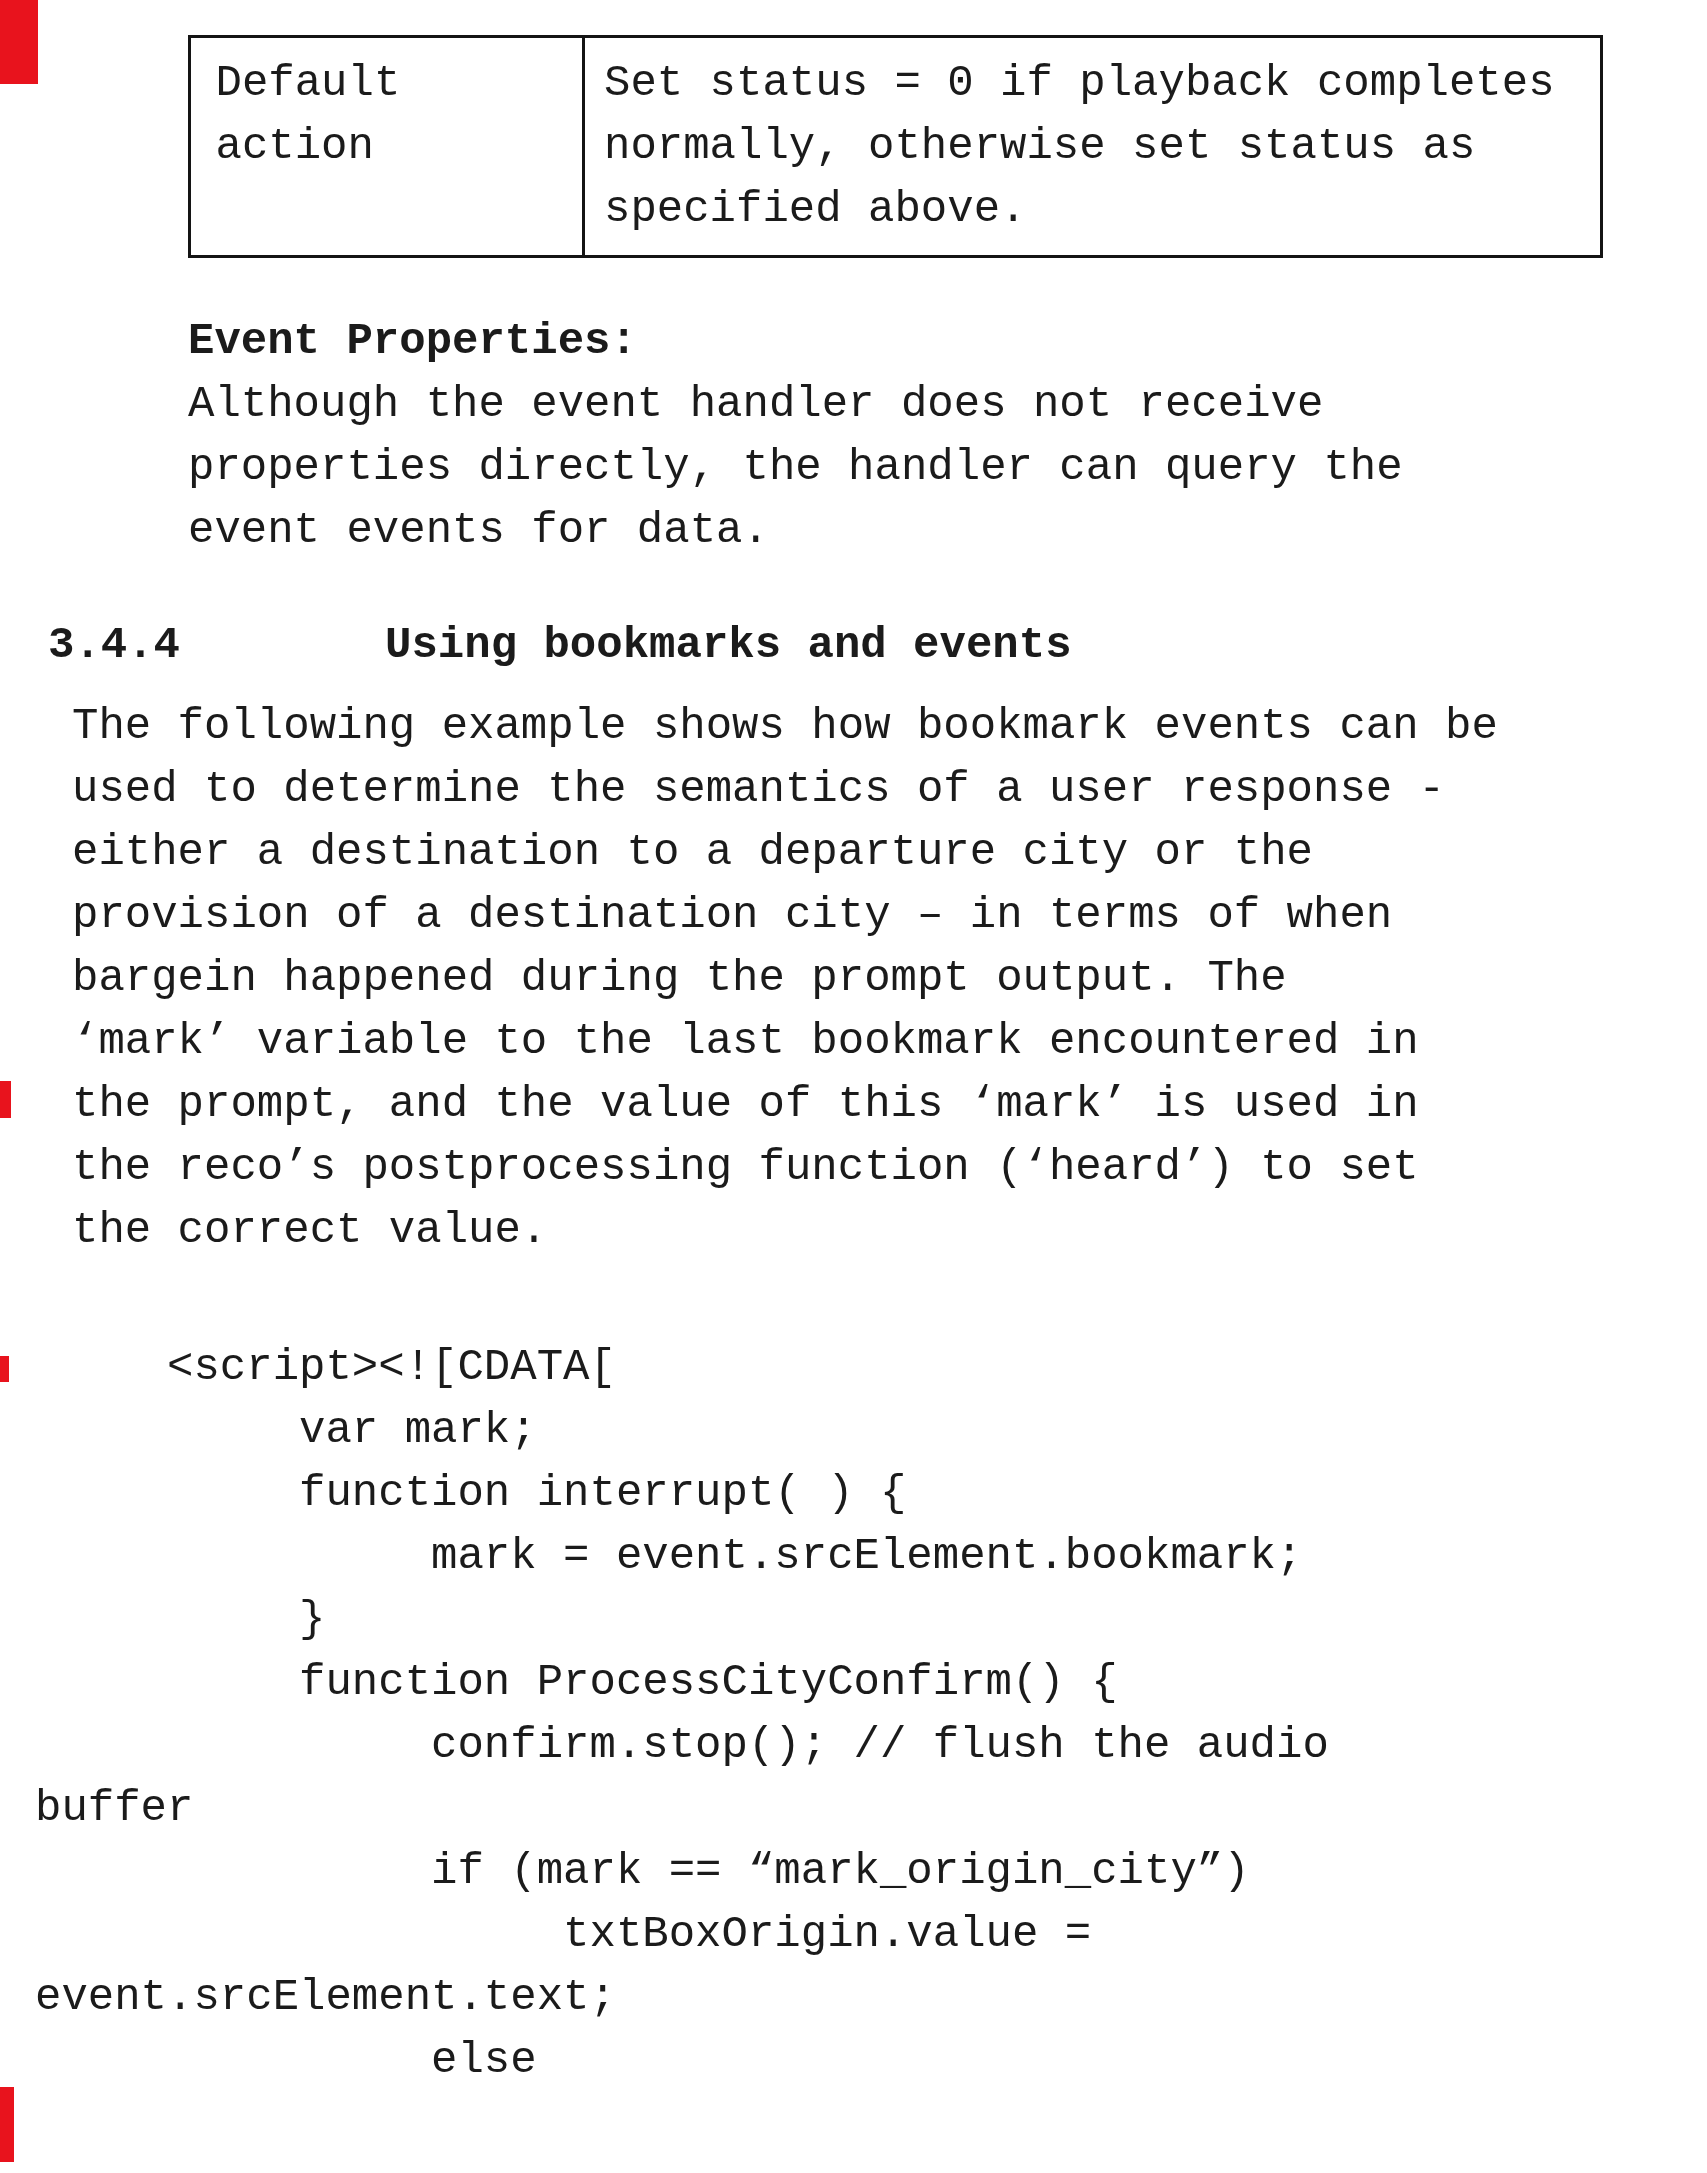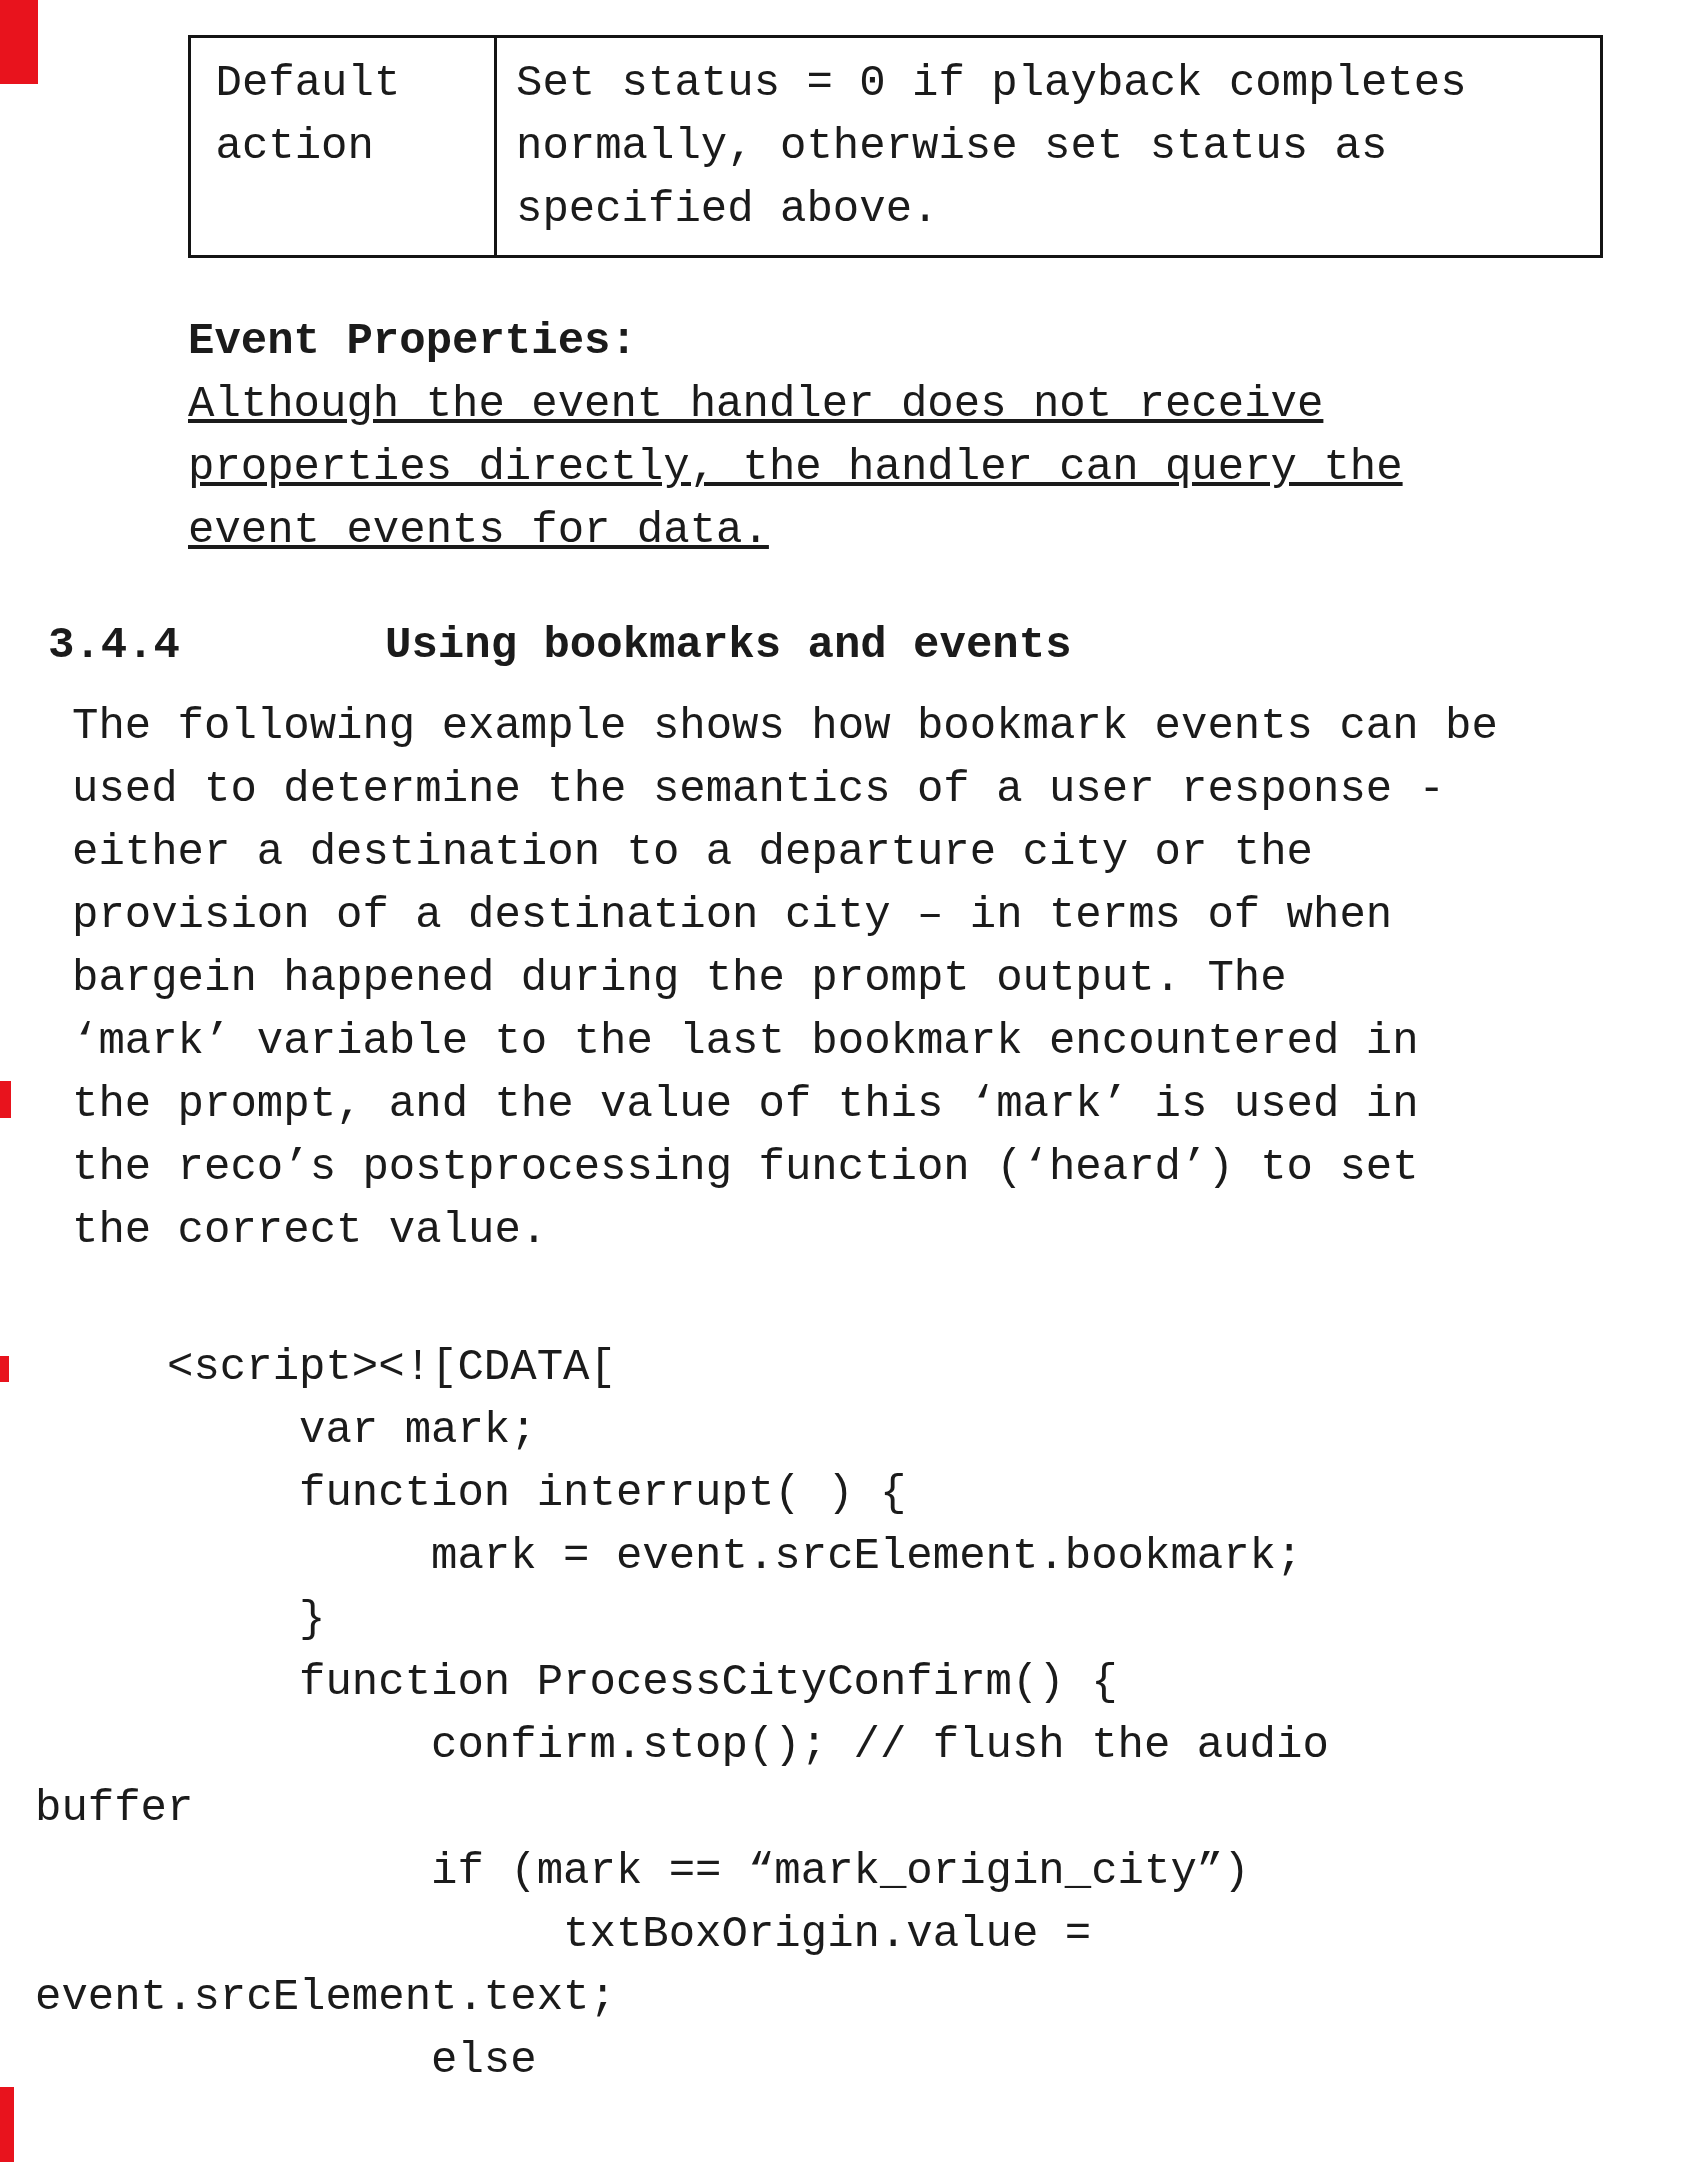--- a/index.html
+++ b/index.html
@@ -16,36 +16,36 @@
   .line { line-height: 63px; white-space: pre; }
 
   
   .tbl {
     margin-left: 188px;
     width: 1415px;
     border: 3.5px solid #141414;
     display: flex;
   }
   .cell-left {
-    width: 306px;
+    width: 394px;
     border-right: 3.5px solid #141414;
     padding: 14px 8.7px 14px 24.5px;
   }
   .cell-right {
     flex: 1;
     padding: 14px 8.7px 14px 19px;
   }
 
   
   .ep-heading {
     margin-left: 188px;
     margin-top: 52px;
     font-weight: bold;
   }
-  .ep-paragraph { margin-left: 188px; text-decoration: underline; }
+  .ep-paragraph { margin-left: 188px; }
 
   
   .section-heading {
     display: flex;
     margin-left: 48px;
     margin-top: 52px;
     font-weight: bold;
   }
   .section-title { margin-left: 205px; }
 

